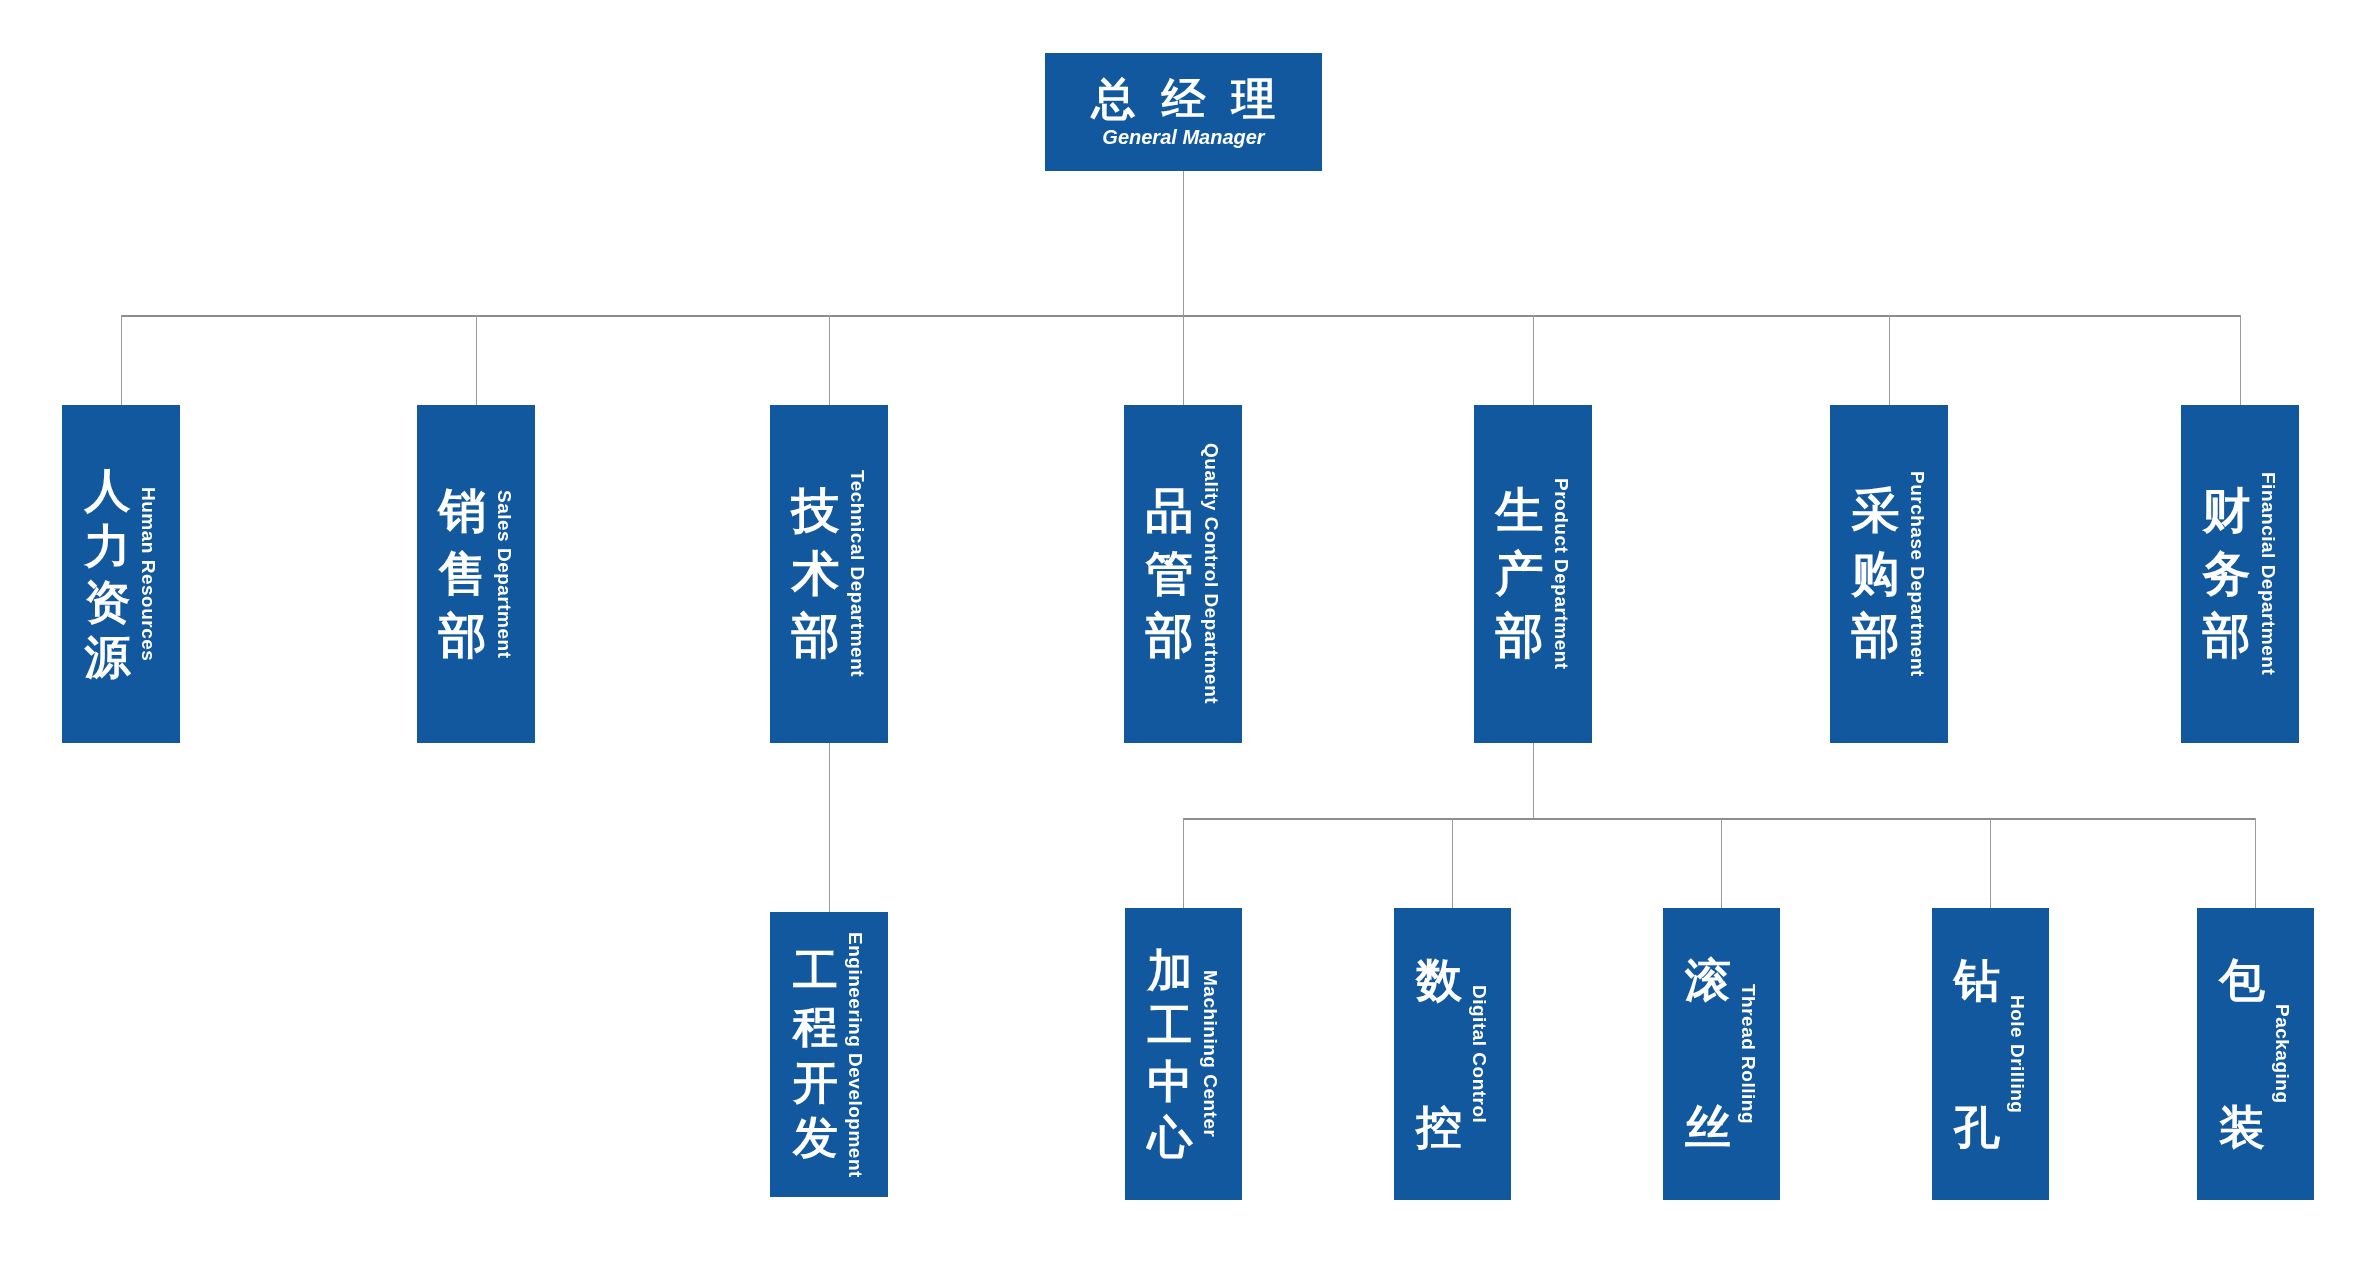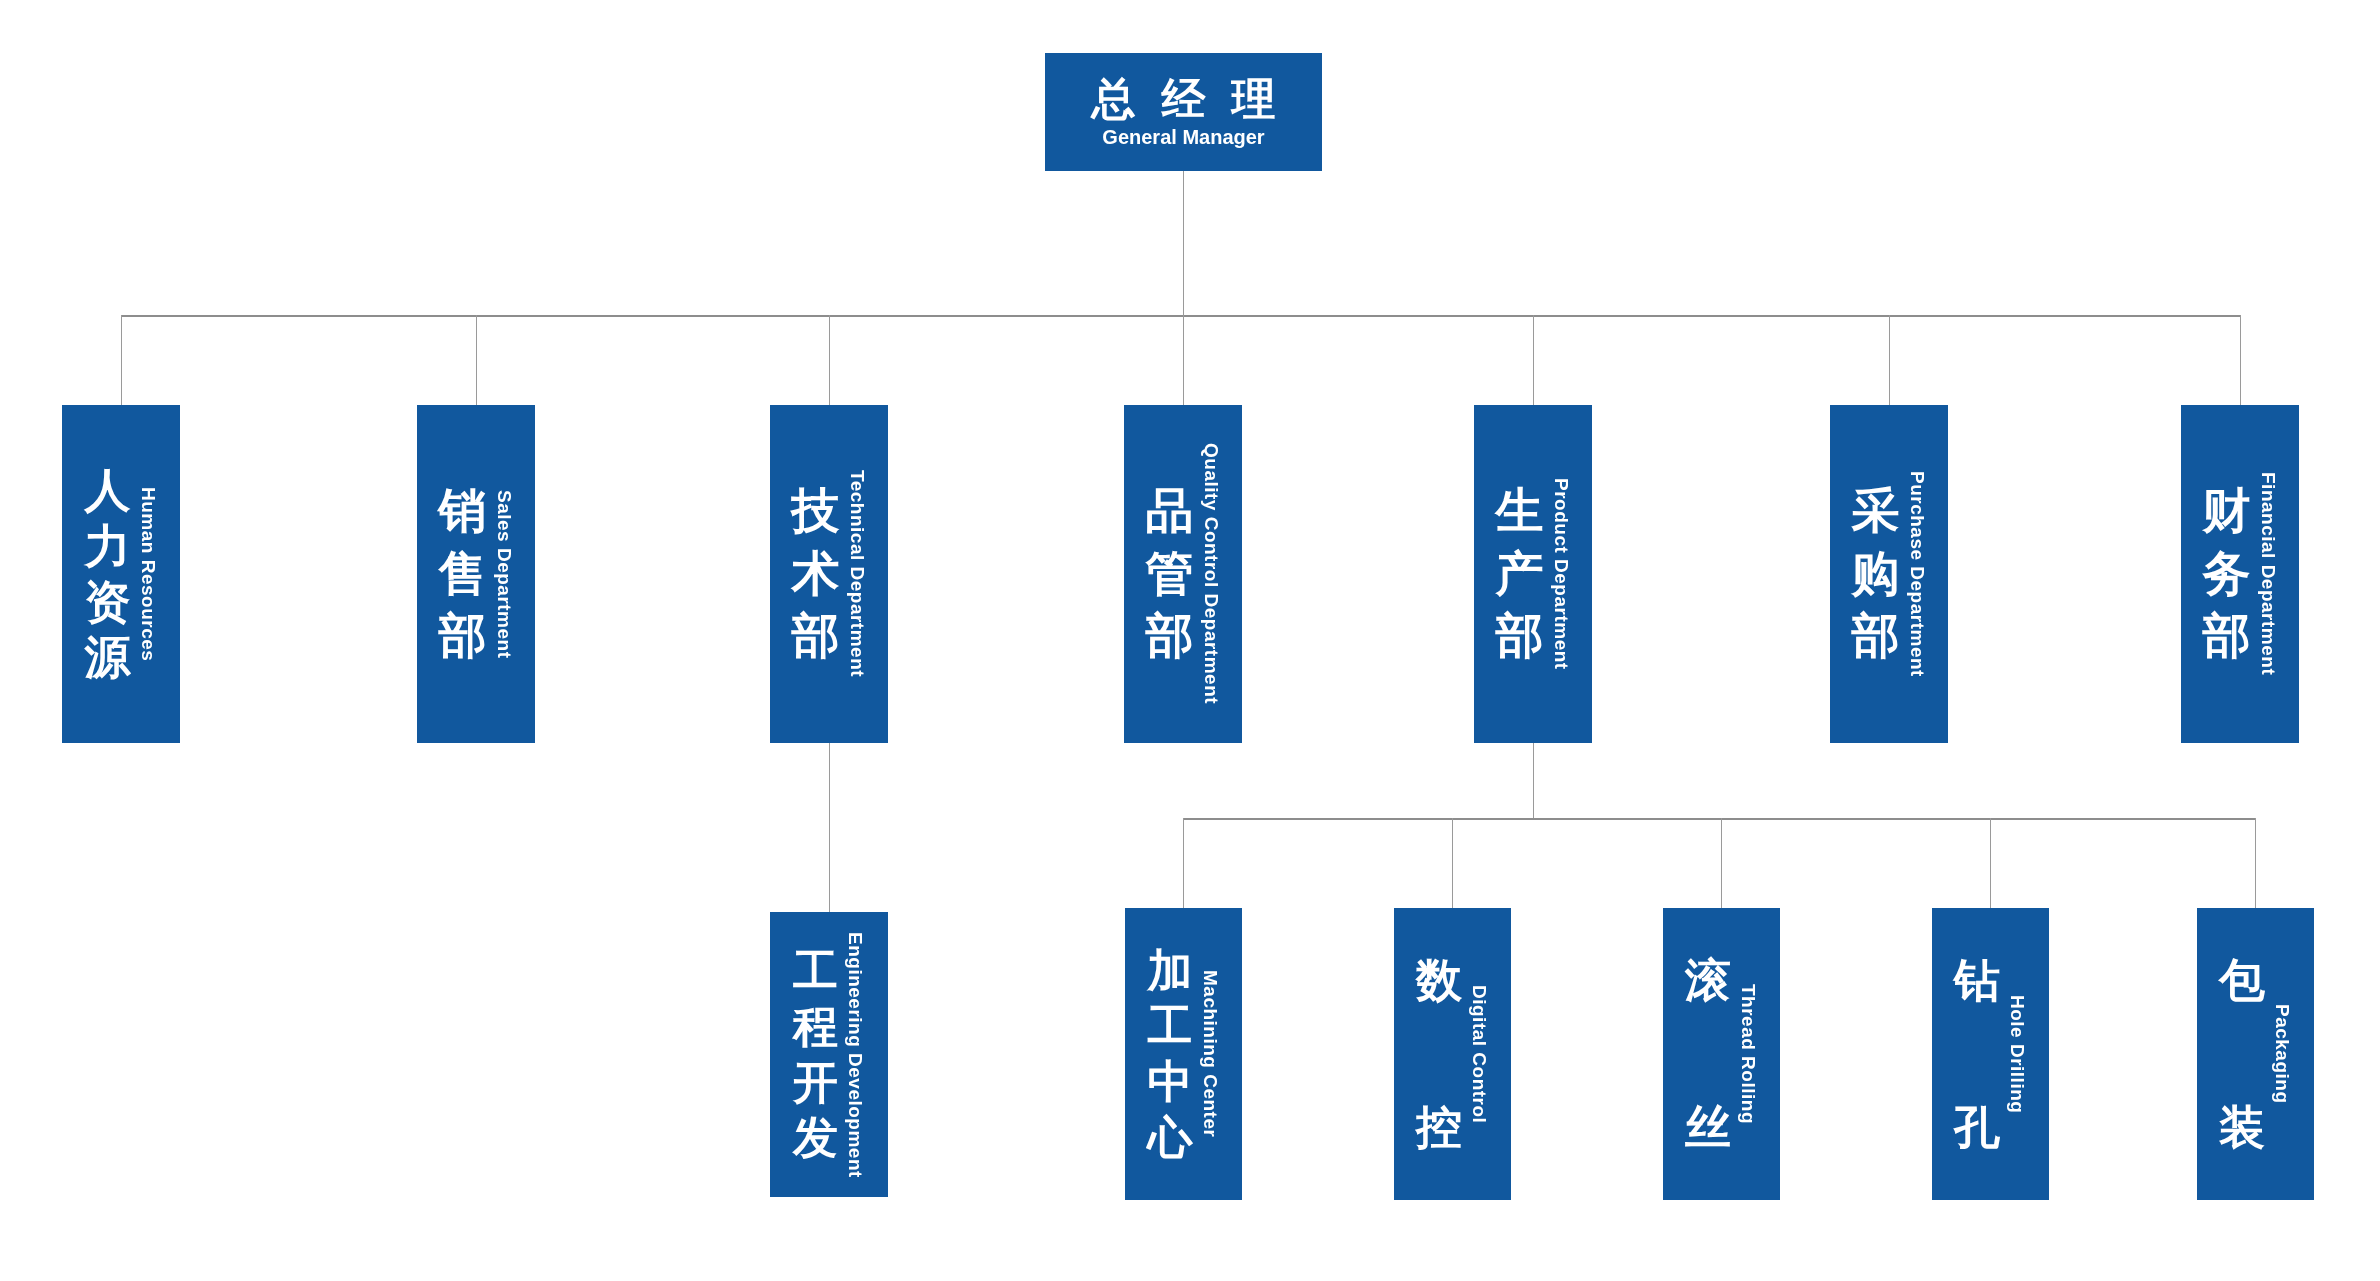--- a/index.html
+++ b/index.html
@@ -23,21 +23,21 @@
     align-items:center;
     justify-content:center;
     gap:8px;
     box-sizing:border-box;
   }
   .root{
     left:1045px;top:53px;width:277px;height:118px;
     flex-direction:column;gap:6px;
   }
   .root-zh{display:flex;flex-direction:row;gap:26px;font-size:44px;font-weight:bold;line-height:1;}
-  .root-en{font-size:20px;font-weight:bold;line-height:1;letter-spacing:0px;}
+  .root-en{font-size:20px;font-weight:bold;line-height:1;letter-spacing:0px;font-style:italic;}
   .l2{top:405px;width:118px;height:338px;}
   .l3t{top:912px;width:118px;height:285px;}
   .l3p{top:908px;width:117px;height:292px;}
   
   .zh{display:flex;flex-direction:column;align-items:center;font-weight:bold;line-height:1.06;}
   .zh-l2{font-size:48px;gap:12px;}
   .zh-l2t{font-size:46px;gap:7px;}   
   .zh-l3{font-size:45px;gap:8px;}
   .zh-spread{font-size:46px;height:100%;justify-content:space-between;padding:48px 0;box-sizing:border-box;}
   

